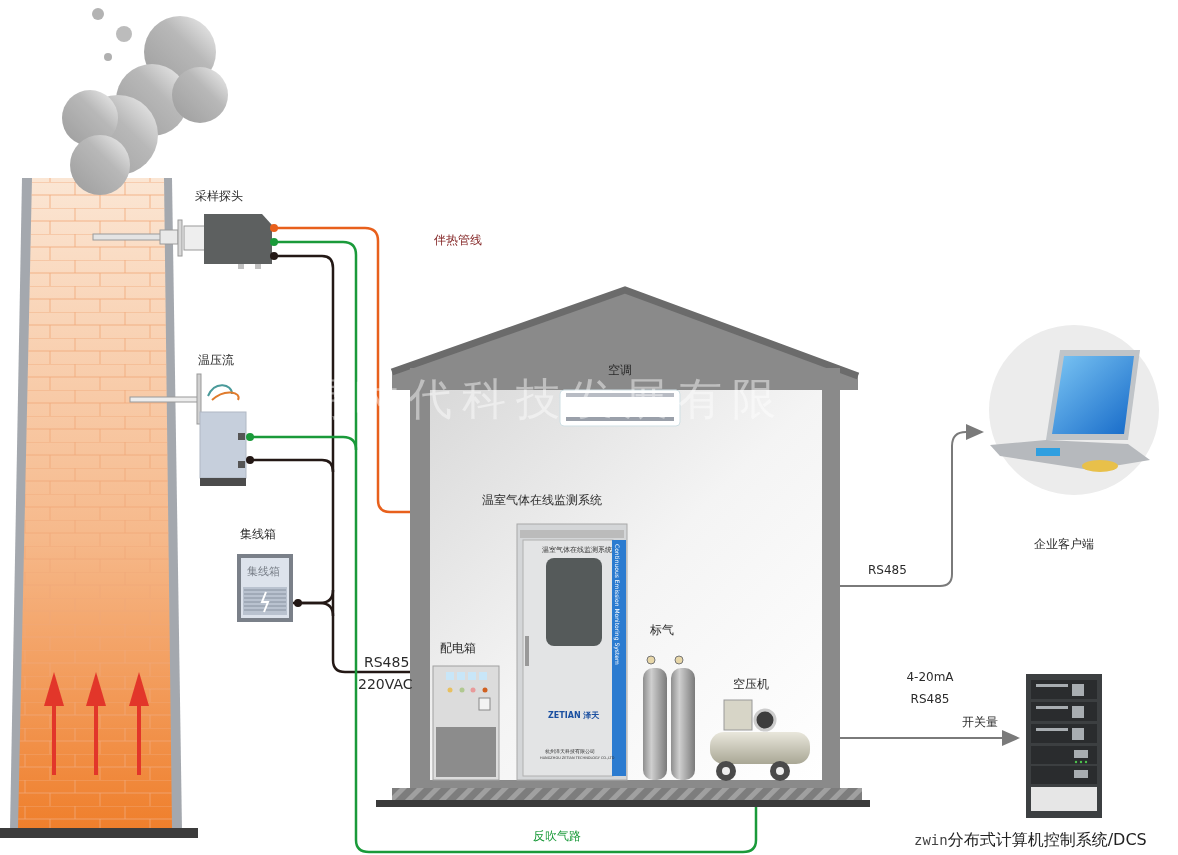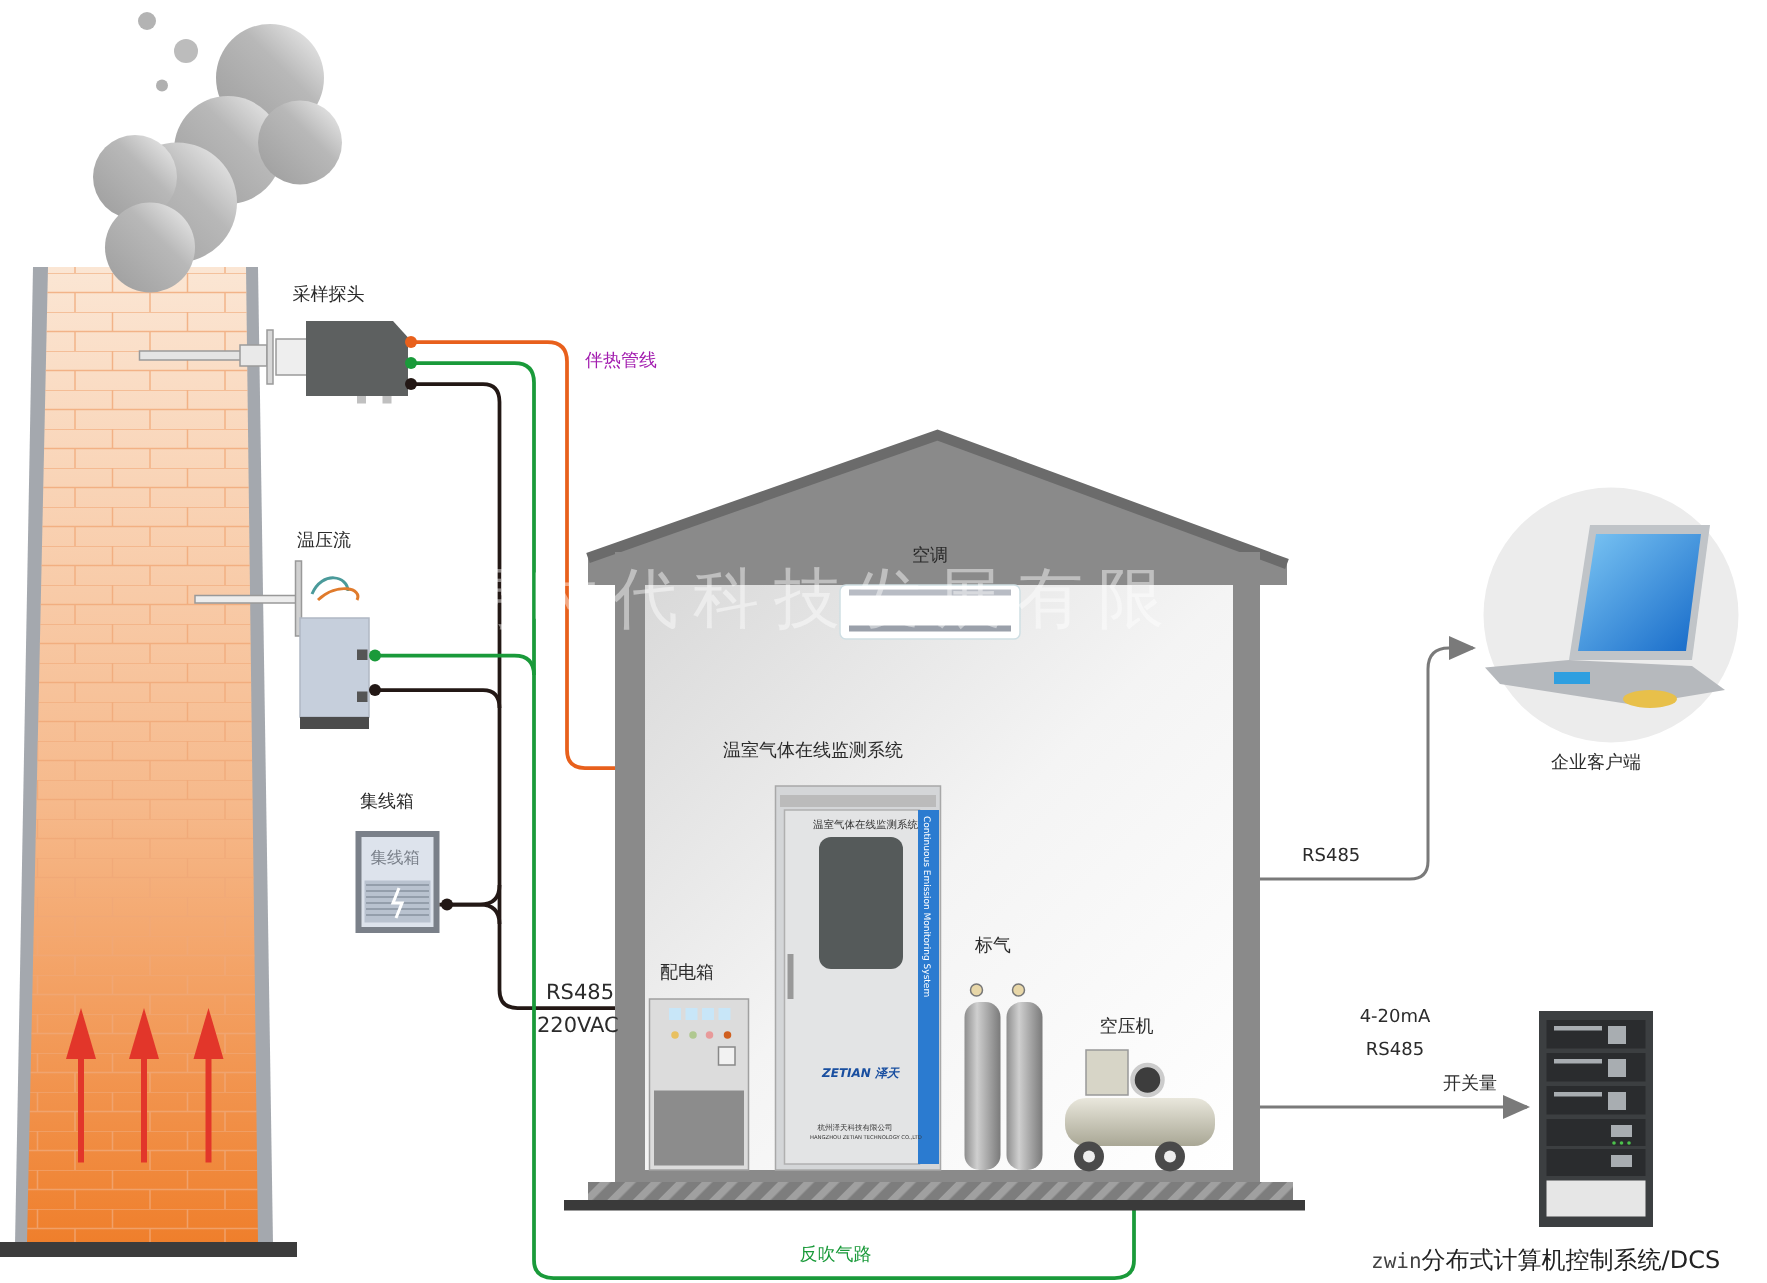--- a/index.html
+++ b/index.html
@@ -2,21 +2,21 @@
 <html><head>
 <meta charset="utf-8">
 <style>
   html,body{margin:0;padding:0;background:#ffffff;}
   body{width:1178px;height:855px;position:relative;overflow:hidden;font-family:"DejaVu Sans",sans-serif;}
   #stage{position:absolute;left:0;top:0;width:1178px;height:855px;}
   .lbl{position:absolute;white-space:nowrap;font-family:"DejaVu Sans",sans-serif;color:#2b2b2b;}
   .lbl-big{font-size:12px;}
   .lbl-mid{font-size:14px;}
   .lbl-center{transform:translateX(-50%);}
-  .orange{color:#a21caf;}
+  .orange{color:#7f1d1d;margin-left:44px;}
   .green{color:#1a9a3a;}
   .wm{position:absolute;left:300px;top:370px;font-size:44px;color:rgba(255,255,255,0.45);letter-spacing:10px;font-family:"DejaVu Sans",sans-serif;}
   .foot{position:absolute;left:914px;top:830px;font-size:16px;color:#222;white-space:nowrap;text-align:right;}
   .foot .mono{font-family:"DejaVu Sans Mono",monospace;font-size:14px;color:#444;}
 </style>
 </head>
 <body>
 
 <div id="stage">
 <svg width="1178" height="855" viewBox="0 0 1178 855" xmlns="http://www.w3.org/2000/svg" style="position:absolute;left:0;top:0">
@@ -233,29 +233,29 @@
 <div class="lbl lbl-big" style="left:195px;top:188px">采样探头</div>
 <div class="lbl lbl-big orange" style="left:390px;top:232px">伴热管线</div>
 <div class="lbl lbl-big" style="left:198px;top:352px">温压流</div>
 <div class="lbl lbl-big" style="left:240px;top:526px">集线箱</div>
 <div class="lbl" style="left:247px;top:564px;font-size:11px;color:#7a808a">集线箱</div>
 <div class="lbl lbl-mid" style="left:364px;top:654px">RS485</div>
 <div class="lbl lbl-mid" style="left:358px;top:676px">220VAC</div>
 <div class="lbl lbl-big lbl-center" style="left:620px;top:362px">空调</div>
 <div class="lbl lbl-big" style="left:482px;top:492px">温室气体在线监测系统</div>
 <div class="lbl" style="left:542px;top:545px;font-size:7px;color:#333">温室气体在线监测系统</div>
-<div class="lbl" style="left:548px;top:710px;font-size:8px;color:#1a4fa0;font-weight:bold;font-style:italic">ZETIAN 泽天</div>
+<div class="lbl" style="left:548px;top:710px;font-size:8px;color:#1a4fa0;font-weight:bold;">ZETIAN 泽天</div>
 <div class="lbl" style="left:545px;top:748px;font-size:5px;color:#333">杭州泽天科技有限公司</div>
 <div class="lbl" style="left:540px;top:756px;font-size:3.5px;color:#333">HANGZHOU ZETIAN TECHNOLOGY CO.,LTD</div>
 <div class="lbl" style="left:614px;top:544px;font-size:6px;color:#ffffff;writing-mode:vertical-rl">Continuous Emission Monitoring System</div>
 <div class="lbl lbl-big" style="left:440px;top:640px">配电箱</div>
 <div class="lbl lbl-big" style="left:650px;top:622px">标气</div>
 <div class="lbl lbl-big" style="left:733px;top:676px">空压机</div>
 <div class="lbl lbl-big green" style="left:533px;top:828px">反吹气路</div>
 <div class="lbl lbl-big" style="left:868px;top:563px">RS485</div>
-<div class="lbl lbl-big lbl-center" style="left:1064px;top:500px">企业客户端</div>
+<div class="lbl lbl-big lbl-center" style="left:1064px;top:536px">企业客户端</div>
 <div class="lbl lbl-big lbl-center" style="left:930px;top:670px">4-20mA</div>
 <div class="lbl lbl-big lbl-center" style="left:930px;top:692px">RS485</div>
 <div class="lbl lbl-big lbl-center" style="left:980px;top:714px">开关量</div>
 <div class="foot">
   <span class="mono">zwin</span><span>分布式计算机控制系统/DCS</span>
 </div>
 </div>
 
 </body></html>

